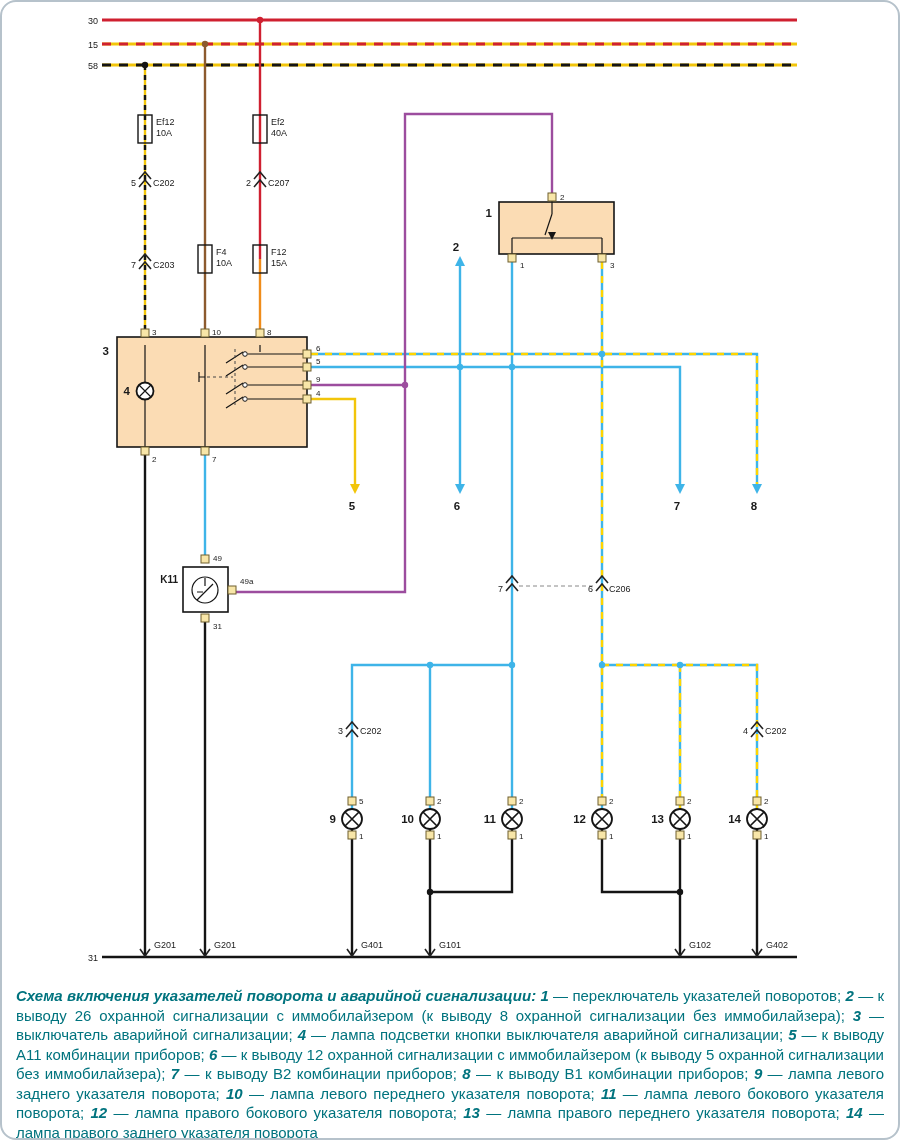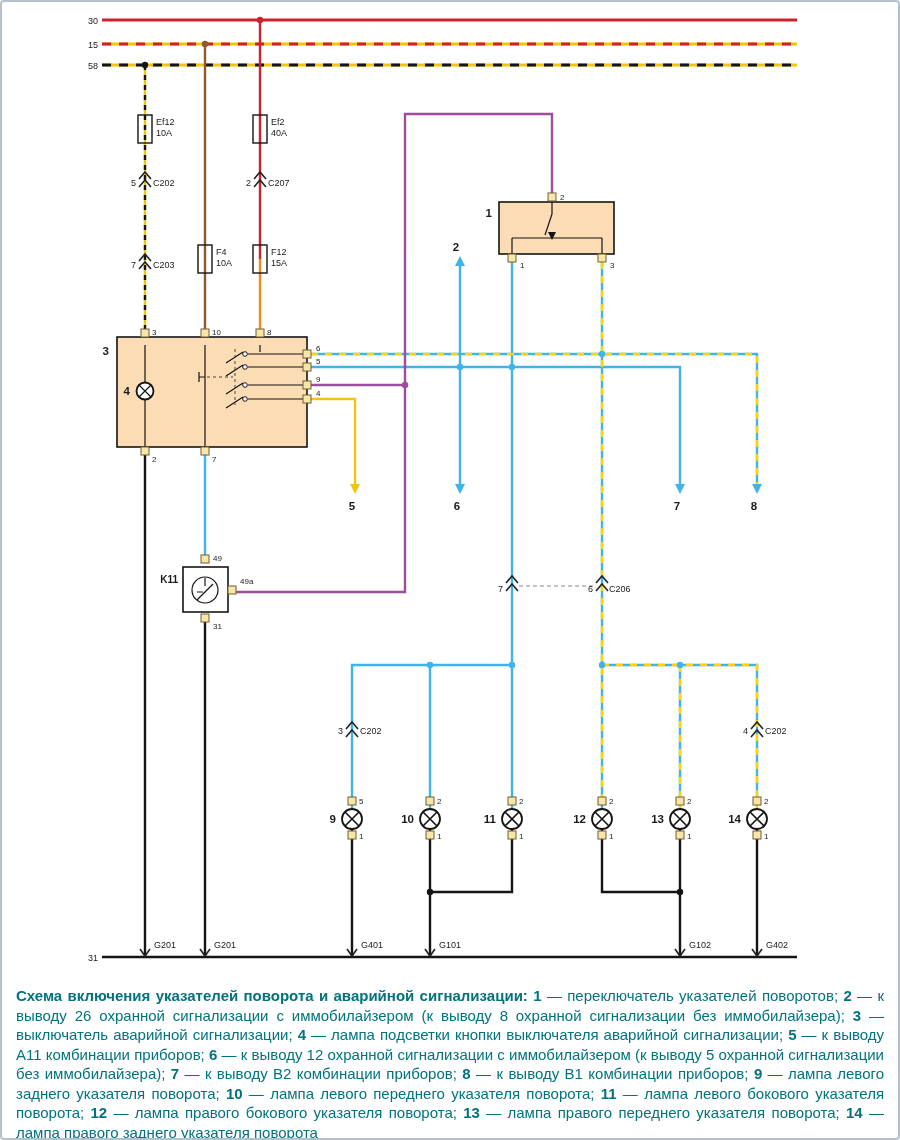--- a/index.html
+++ b/index.html
@@ -2,21 +2,21 @@
 <html><head>
 <meta charset="utf-8">
 <style>
   :root{
     --red:#cf2030; --yellow:#f2c50a; --wyellow:#ffd400; --orange:#ef8c1a;
     --brown:#8c5a2e; --cyan:#3eb4e8; --purple:#9c4d9e; --black:#141414;
     --compfill:#fbdcb4; --pinfill:#f8e6a8; --caption:#00737e; --frame:#b6c2cb;
   }
   html,body{margin:0;padding:0;background:#fff;}
   .page{position:relative;width:900px;height:1140px;box-sizing:border-box;
-        border:2px solid var(--frame);border-radius:4px;background:#fff;overflow:hidden;
+        border:2px solid var(--frame);border-radius:16px;background:#fff;overflow:hidden;
         font-family:"Liberation Sans",sans-serif;}
   svg{position:absolute;left:0;top:0;}
   svg text{font-family:"Liberation Sans",sans-serif;fill:#1a1a1a;}
   .lbl{font-size:9px;}
   .pin{font-size:8px;}
   .num{font-size:11.5px;font-weight:bold;}
   .knum{font-size:10px;font-weight:bold;}
   .wire{fill:none;stroke-width:2.4;stroke-linecap:butt;}
   .w3{stroke-width:3;}
   .red{stroke:var(--red);} .yellow{stroke:var(--yellow);} .orange{stroke:var(--orange);}
@@ -34,21 +34,21 @@
   .box{fill:#fff;stroke:var(--black);stroke-width:1.6;}
   .fusebox{fill:none;stroke:var(--black);stroke-width:1.4;}
   .pinbox{fill:var(--pinfill);stroke:#6e5f2f;stroke-width:1;}
   .lamp{fill:#fff;stroke:var(--black);stroke-width:1.8;}
   .contact{fill:#fff;stroke:var(--black);stroke-width:1;}
   .chev{fill:none;stroke:#222;stroke-width:1.6;}
   .f-red{fill:var(--red);} .f-brown{fill:var(--brown);} .f-black{fill:var(--black);}
   .f-cyan{fill:var(--cyan);} .f-purple{fill:var(--purple);} .f-yellow{fill:var(--yellow);}
   .caption{position:absolute;left:14px;right:14px;top:984px;color:var(--caption);
            font-size:15px;line-height:19.5px;text-align:justify;}
-  .caption .b{font-weight:bold;}
+  .caption .b{font-weight:bold;font-style:italic;}
 </style>
 </head>
 <body style="--red: #cf2030; --yellow: #f2c50a; --wire_yellow_dash: #ffd400; --orange: #ef8c1a; --brown: #8c5a2e; --cyan: #3eb4e8; --purple: #9c4d9e; --black: #141414; --component_fill: #fbdcb4; --pin_fill: #f8e6a8; --caption: #00737e; --frame: #b6c2cb;">
 
 <div class="page">
 <svg width="900" height="970" viewBox="0 0 900 970">
 
   <g>
     <path class="wire red w3" d="M100,18 H795"></path>
     <text class="lbl" text-anchor="end" x="96" y="22">30</text>

